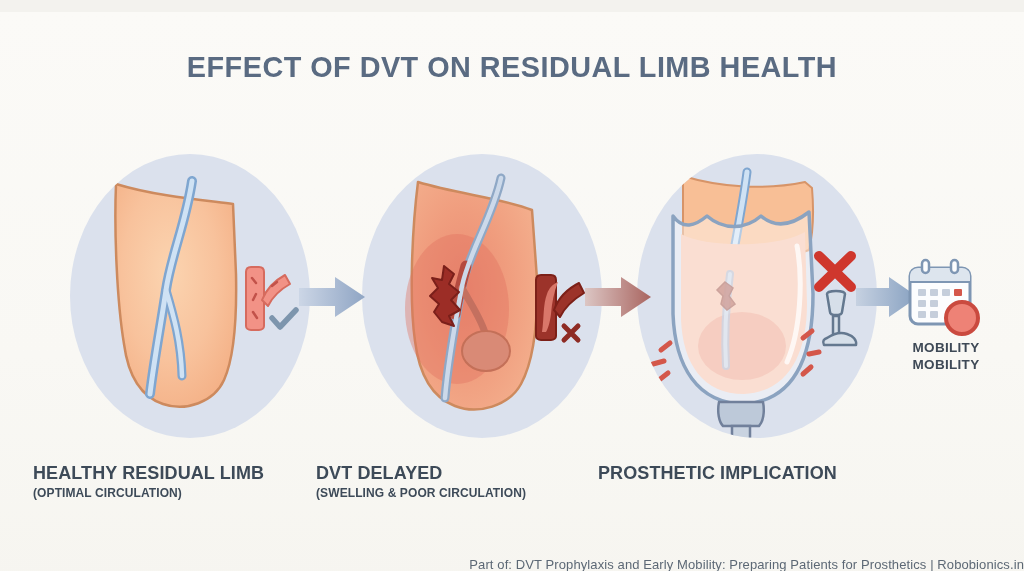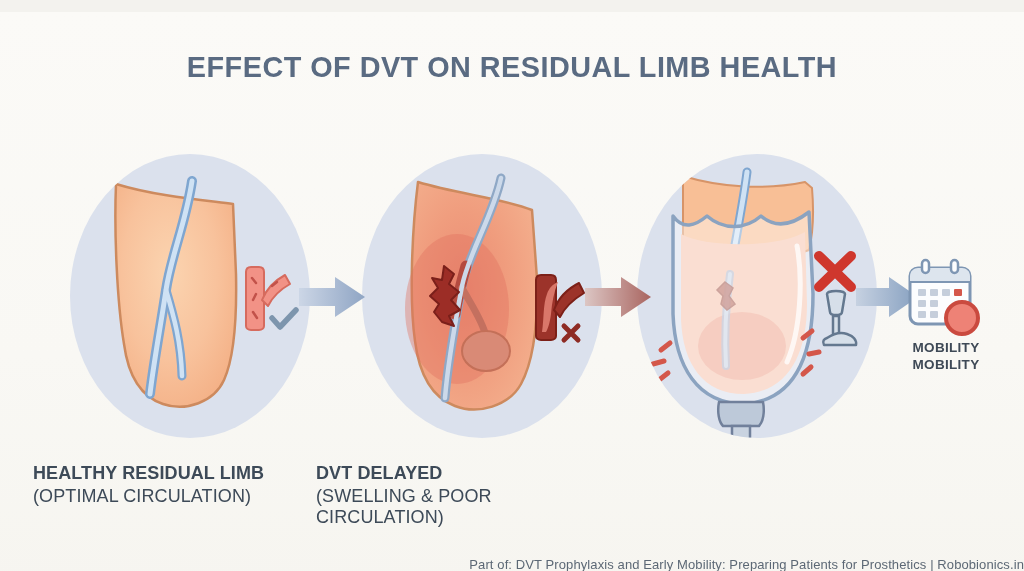--- a/index.html
+++ b/index.html
@@ -12,21 +12,21 @@
     position:absolute;top:38px;left:0;width:100%;text-align:center;
     font-size:30px;font-weight:700;color:#5a6b82;letter-spacing:.5px;
     transform:scaleX(.96);
   }
   .stage-circle{position:absolute;top:142px;width:240px;height:284px;}
   #c1{left:70px}#c2{left:362px}#c3{left:637px}
   .arrow{position:absolute;top:263px;}
   #a1{left:299px}#a2{left:585px}#a3{left:856px}
   .stage-label{position:absolute;top:451px;color:#3d4a58;}
   .stage-label .main{font-size:18px;font-weight:700;letter-spacing:.1px;}
-  .stage-label .sub{font-size:18px;font-weight:400;margin-top:2px;letter-spacing:.1px;}
+  .stage-label .sub{font-size:12px;font-weight:700;margin-top:2px;letter-spacing:.1px;}
   #l1{left:33px;width:300px}#l2{left:316px;width:300px}#l3{left:598px;width:300px}
   .calendar{position:absolute;left:906px;top:246px;}
   .outcome{
     position:absolute;left:886px;top:327px;width:120px;text-align:center;
     color:#3e4956;font-weight:700;font-size:13.5px;line-height:17px;letter-spacing:.3px;
   }
   .footer{position:absolute;top:545px;left:0;width:100%;text-align:right;font-size:13px;color:#5c6875;letter-spacing:.1px;}
   .bottom-line{
     position:absolute;bottom:0;left:0;width:100%;height:3px;
     background:linear-gradient(90deg,#d7e2ef 0%,#a9c4e0 15%,#a9c4e0 85%,#d7e2ef 100%);
@@ -203,18 +203,19 @@
 
   <div id="l1" class="stage-label">
     <div class="main">HEALTHY RESIDUAL LIMB</div>
     <div class="sub">(OPTIMAL CIRCULATION)</div>
   </div>
   <div id="l2" class="stage-label">
     <div class="main">DVT DELAYED</div>
     <div class="sub">(SWELLING &amp; POOR CIRCULATION)</div>
   </div>
   <div id="l3" class="stage-label">
+    <div class="main">PROSTHETIC IMPLICATION</div>
   </div>
 
   <div class="footer">Part of: DVT Prophylaxis and Early Mobility: Preparing Patients for Prosthetics | Robobionics.in</div>
   <div class="bottom-line"></div>
 
 </div>
 
 </body></html>

